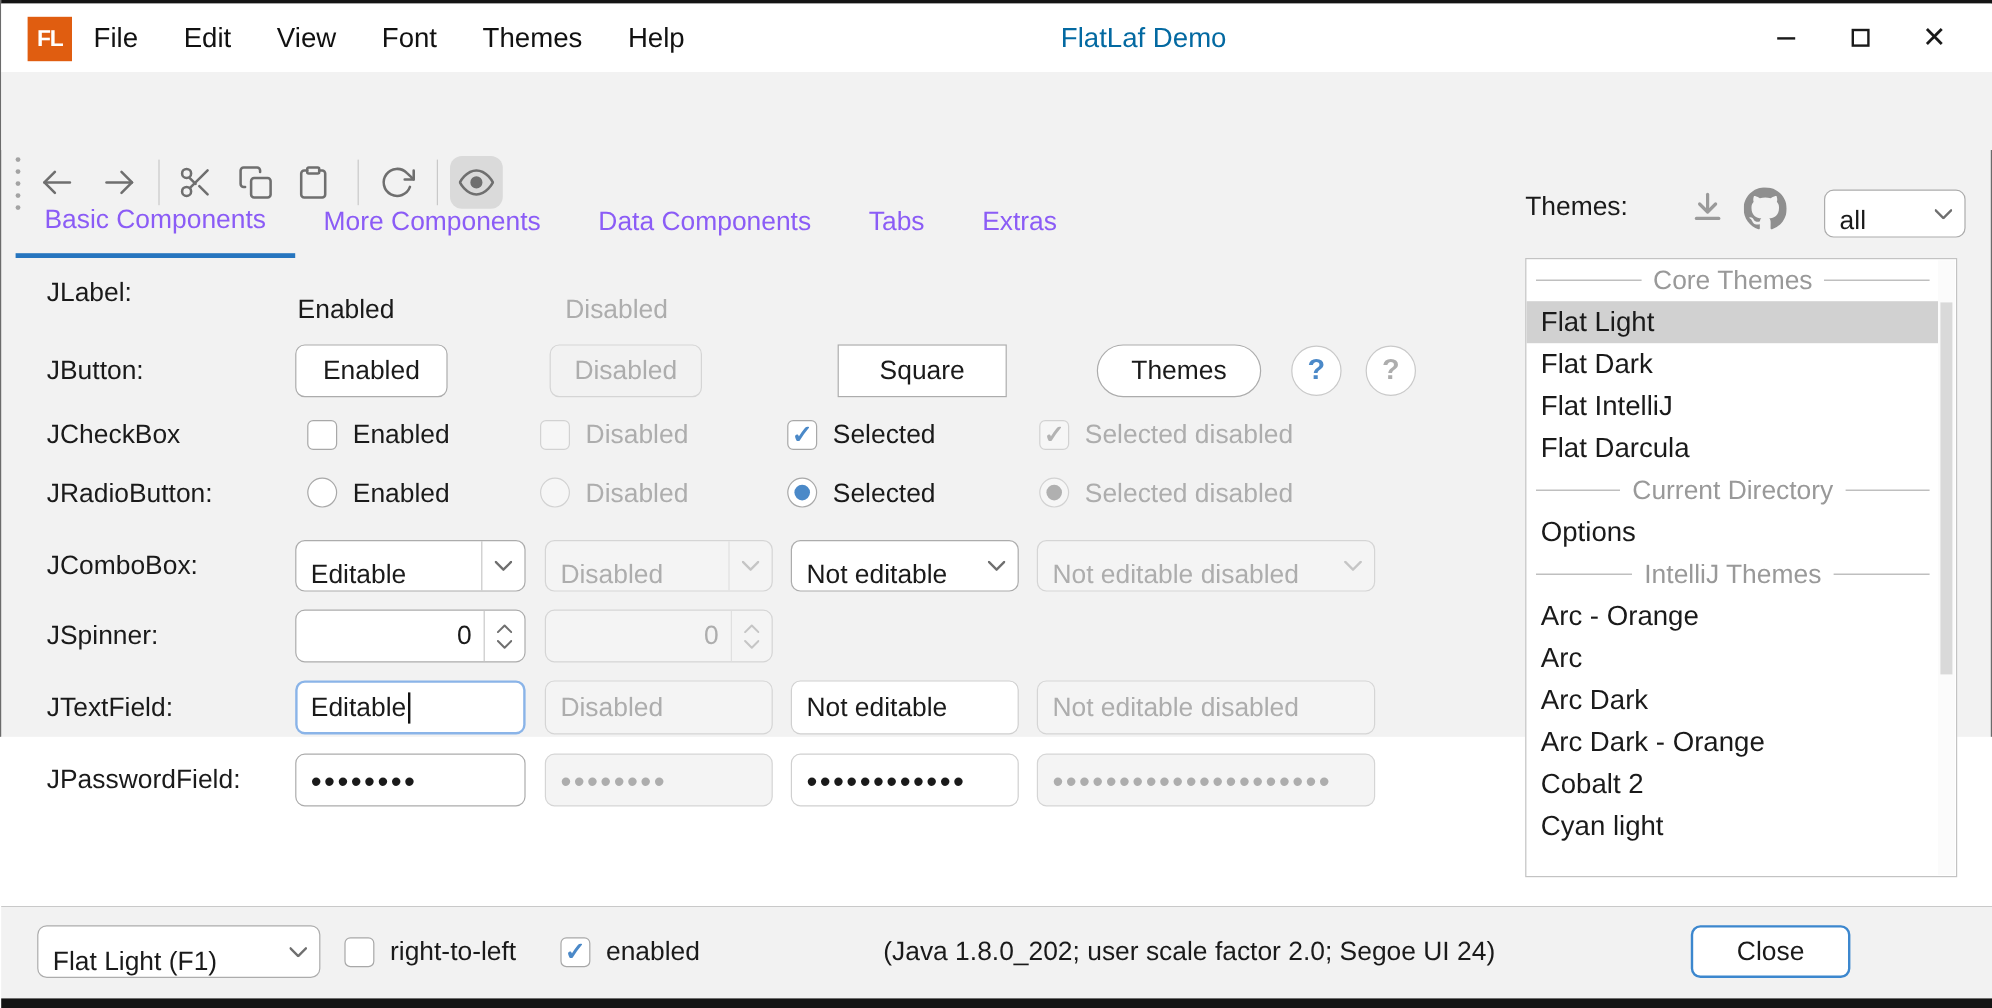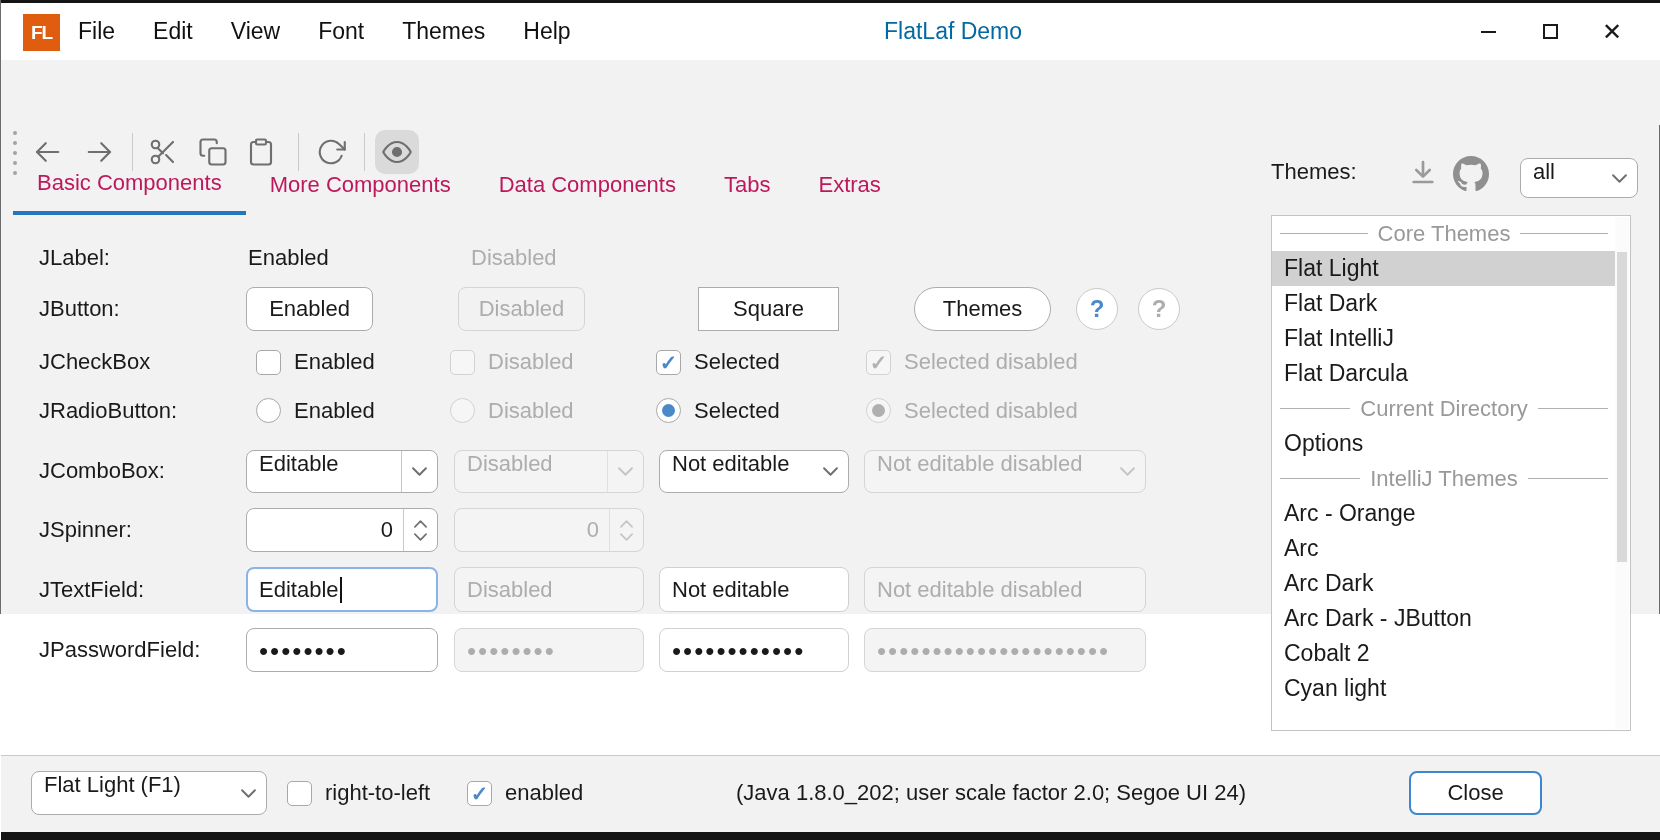--- a/index.html
+++ b/index.html
@@ -32,21 +32,21 @@
   .grip i { width:4px; height:4px; border-radius:50%; background:#a3a3a3; }
   .tbtn { position:absolute; width:44px; height:44px; top:70px; display:flex; align-items:center; justify-content:center;
           color:#6f6f6f; border-radius:10px; }
   .tbtn.toggled { background:#dadada; }
   .tsep-v { position:absolute; top:73px; width:1px; height:38px; background:#c9c9c9; }
   .tico { width:30px; height:30px; fill:none; stroke:currentColor; stroke-width:1.7;
           stroke-linecap:round; stroke-linejoin:round; }
 
   
   .tabbar { position:absolute; left:12px; top:155px; height:60px; display:flex; }
-  .tab { padding:0 24px; height:60px; display:flex; align-items:center; font-size:22px; color:#be185d; }
+  .tab { padding:0 24px; height:60px; display:flex; align-items:center; font-size:22px; color:#8b5cf6; }
   .tab.selected { border-bottom:4px solid #2675bf; }
 
   
   .rowlabel { position:absolute; left:38px; transform:translateY(-50%); font-size:22px; color:#1a1a1a; white-space:nowrap; }
   .celltext { position:absolute; transform:translateY(-50%); font-size:22px; white-space:nowrap; }
   .muted { color:#adadad; }
 
   .btn { position:absolute; height:44px; background:#fff; border:1px solid #acacac; border-radius:8px;
          display:flex; align-items:center; justify-content:center; font-size:22px; color:#1a1a1a; }
   .btn.disabled { background:#f2f2f2; border-color:#d5d5d5; color:#adadad; }
@@ -62,21 +62,21 @@
   .cbox.disabled { border-color:#d2d2d2; background:#f6f6f6; }
   .cbox .check { color:#4b89c8; font-size:21px; font-weight:bold; line-height:1; }
   .cbox.disabled .check { color:#b3b3b3; }
 
   .radio { position:absolute; width:25px; height:25px; background:#fff; border:1px solid #a8a8a8; border-radius:50%; }
   .radio.disabled { border-color:#d2d2d2; background:#f6f6f6; }
   .radio.sel::after { content:""; position:absolute; inset:5px; border-radius:50%; background:#4b89c8; }
   .radio.sel.disabled::after { background:#b0b0b0; }
 
   .combo { position:absolute; height:43px; background:#fff; border:1px solid #acacac; border-radius:8px;
-           display:flex; align-items:flex-start; font-size:22px; padding-left:12px; color:#1a1a1a; }
+           display:flex; align-items:flex-end; font-size:22px; padding-left:12px; color:#1a1a1a; }
   .combo .arrow { margin-left:auto; width:36px; align-self:stretch; display:flex; align-items:center; justify-content:center; color:#6f6f6f; }
   .combo.editable .arrow { border-left:1px solid #c7c7c7; }
   .combo.disabled { background:#f4f4f4; border-color:#d5d5d5; color:#adadad; }
   .combo.disabled .arrow { color:#c5c5c5; border-color:#e0e0e0; }
   .chev { width:15px; height:9px; fill:none; stroke:currentColor; stroke-width:1.8; stroke-linecap:round; stroke-linejoin:round; }
 
   .spinner { position:absolute; height:44px; background:#fff; border:1px solid #acacac; border-radius:8px;
              display:flex; align-items:center; font-size:22px; }
   .spinner .val { margin-left:auto; padding-right:10px; }
   .spinner .spin-arrows { width:34px; align-self:stretch; border-left:1px solid #c9c9c9;
@@ -294,29 +294,29 @@
     <div class="tsep">
         <span>Current Directory</span>
       </div>
     <div class="titem">Options</div>
     <div class="tsep">
         <span>IntelliJ Themes</span>
       </div>
     <div class="titem">Arc - Orange</div>
     <div class="titem">Arc</div>
     <div class="titem">Arc Dark</div>
-    <div class="titem">Arc Dark - JButton</div>
+    <div class="titem">Arc Dark - Orange</div>
     <div class="titem">Cobalt 2</div>
     <div class="titem">Cyan light</div>
     <div class="vscroll">
         <div class="vthumb"></div>
       </div>
   </div>
 
-  <div class="rowlabel" style="top:258px">JLabel:</div>
+  <div class="rowlabel" style="top:244px">JLabel:</div>
   <span class="celltext" style="left:247px;top:258px">Enabled</span>
   <span class="celltext muted" style="left:470px;top:258px">Disabled</span>
 
   <div class="rowlabel" style="top:309px">JButton:</div>
   <div class="btn" style="left:245px;top:287px;width:127px">
       <span>Enabled</span>
     </div>
   <div class="btn disabled" style="left:457px;top:287px;width:127px">
       <span>Disabled</span>
     </div>

